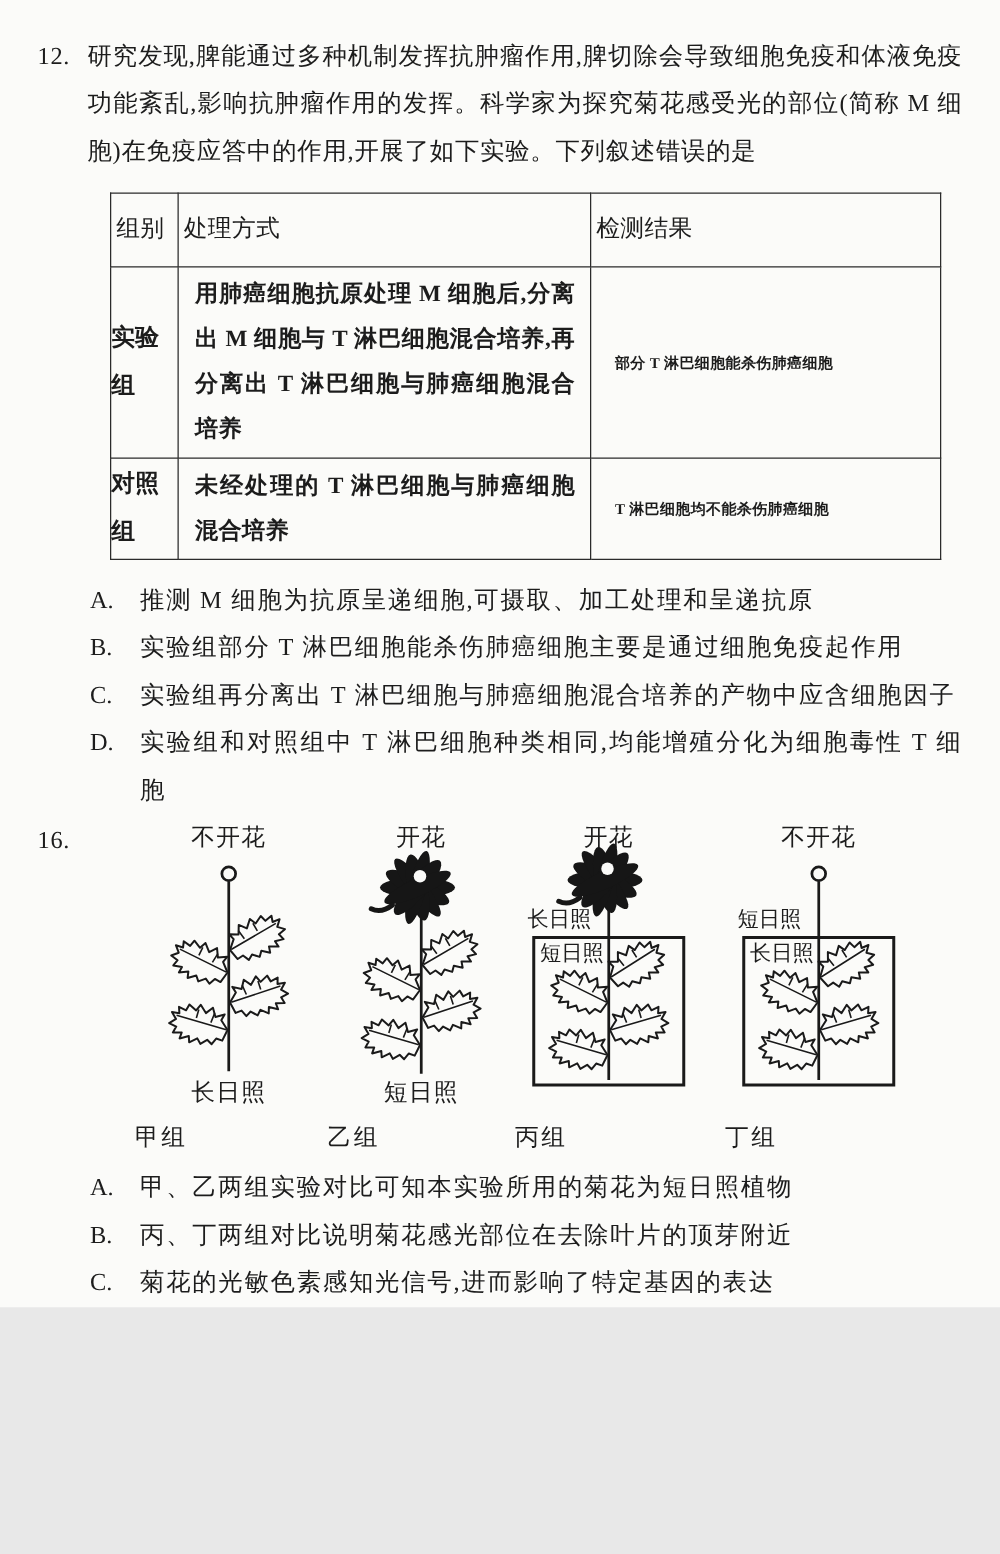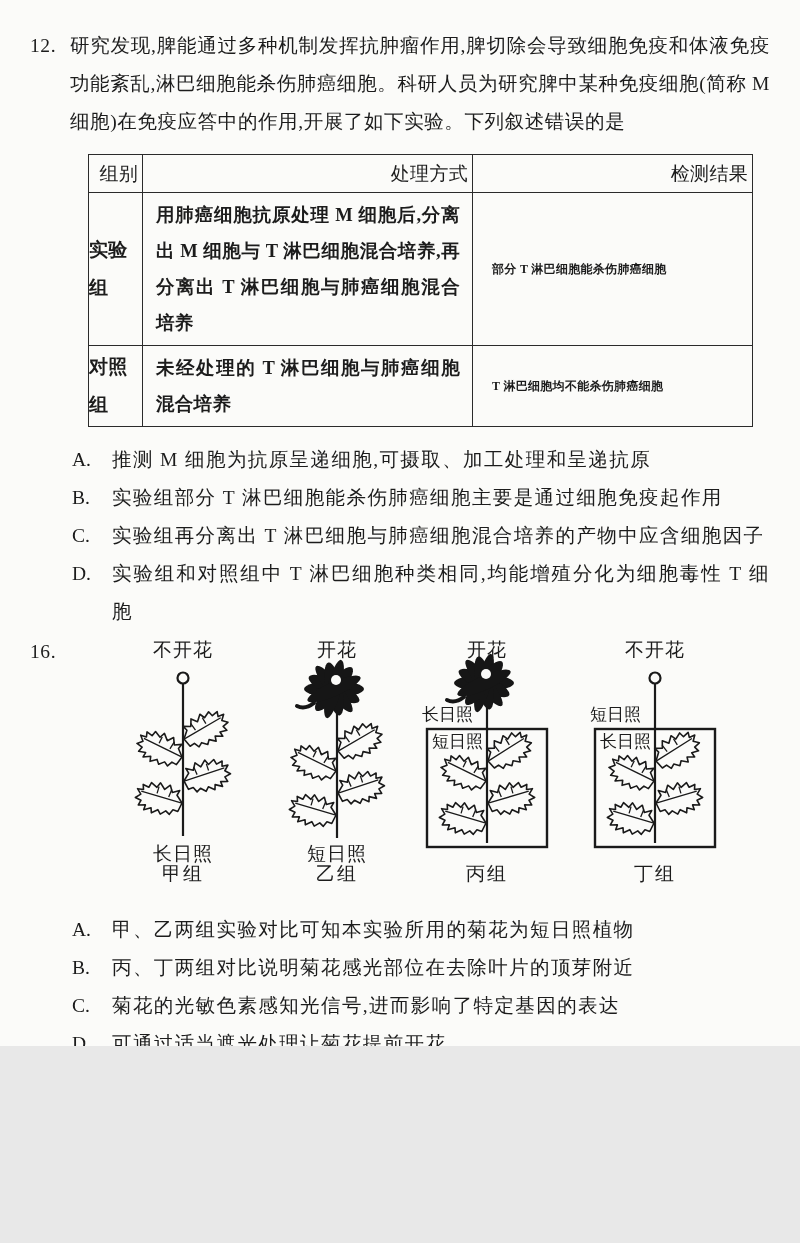--- a/index.html
+++ b/index.html
@@ -15,54 +15,54 @@
   .qnum { position:absolute; left:0; top:0; width:40px; }
   .stem { text-align:justify; }
 
   
   .exp-table {
     border-collapse:collapse; table-layout:fixed;
     margin:13px 0 6px 18px; width:664px;
     font-size:19px; letter-spacing:0.3px;
   }
   .exp-table th, .exp-table td { border:1.6px solid #2b2b2b;font-weight:bold; }
-  .exp-table th { font-weight:normal; text-align:right; height:38px; line-height:32px; padding:2px 4px; }
+  .exp-table th { font-weight:normal; text-align:left; height:38px; line-height:32px; padding:13px 4px; }
   .cell-group { text-align:left; vertical-align:middle; width:54px; }
   .cell-treat { padding:4px 12px 4px 13px; text-align:justify; line-height:36px; font-size:18.5px; vertical-align:middle; }
   .cell-result { padding:4px 19px; text-align:justify; line-height:36px; font-size:12px; vertical-align:middle; }
   .row-exp  { height:150px; }
   .row-ctrl { height:76px; }
 
   
   .opts { margin-top:14px; }
   .opt { position:relative; padding-left:42px; text-align:justify; letter-spacing:1.4px; }
   .opt-label { position:absolute; left:2px; top:0; letter-spacing:0; }
 
   
   .figure { position:relative; height:266px; width:800px; margin:2px 0 0 -70px;padding-left:42px; }
   .plant { position:absolute; top:0; width:150px; height:266px; }
   .plant-flowering { position:absolute; top:6px; left:0; right:0; text-align:center; font-size:19px; line-height:22px; letter-spacing:1px; }
   .plant-svg { position:absolute; top:18px; left:0; }
   .plant-light { position:absolute; top:210px; left:0; right:0; text-align:center; font-size:19px; line-height:22px; letter-spacing:1px; }
-  .plant-name  { position:absolute; top:230px; left:0; right:0; text-align:center; font-size:19px; line-height:22px; letter-spacing:2px; }
+  .plant-name  { position:absolute; top:246px; left:0; right:0; text-align:left; font-size:19px; line-height:22px; letter-spacing:2px; }
   .outside-light { position:absolute; top:72px; left:10px; font-size:17px; line-height:20px; letter-spacing:0; }
   .box-light     { position:absolute; top:99px; left:20px; font-size:17px; line-height:20px; letter-spacing:0; }
 
   
   .footer { margin-top:17px; text-align:center; font-size:16.5px; line-height:24px; letter-spacing:1.5px; }
 </style>
 </head>
 <body>
 
 <div class="page">
   <div class="content">
 
     <div class="q">
       <span class="qnum">12.</span>
-      <div class="stem">研究发现,脾能通过多种机制发挥抗肿瘤作用,脾切除会导致细胞免疫和体液免疫功能紊乱,淋巴细胞能杀伤肺癌细胞。科研人员为研究脾中某种免疫细胞(简称 M 细胞)在免疫应答中的作用,开展了如下实验。下列叙述错误的是</div>
+      <div class="stem">研究发现,脾能通过多种机制发挥抗肿瘤作用,脾切除会导致细胞免疫和体液免疫功能紊乱,影响抗肿瘤作用的发挥。科学家为探究菊花感受光的部位(简称 M 细胞)在免疫应答中的作用,开展了如下实验。下列叙述错误的是</div>
 
       <table class="exp-table">
         <colgroup>
             <col style="width:54px">
             <col style="width:330px">
             <col style="width:280px">
           </colgroup>
         <tbody>
           <tr>
             <th>组别</th>

